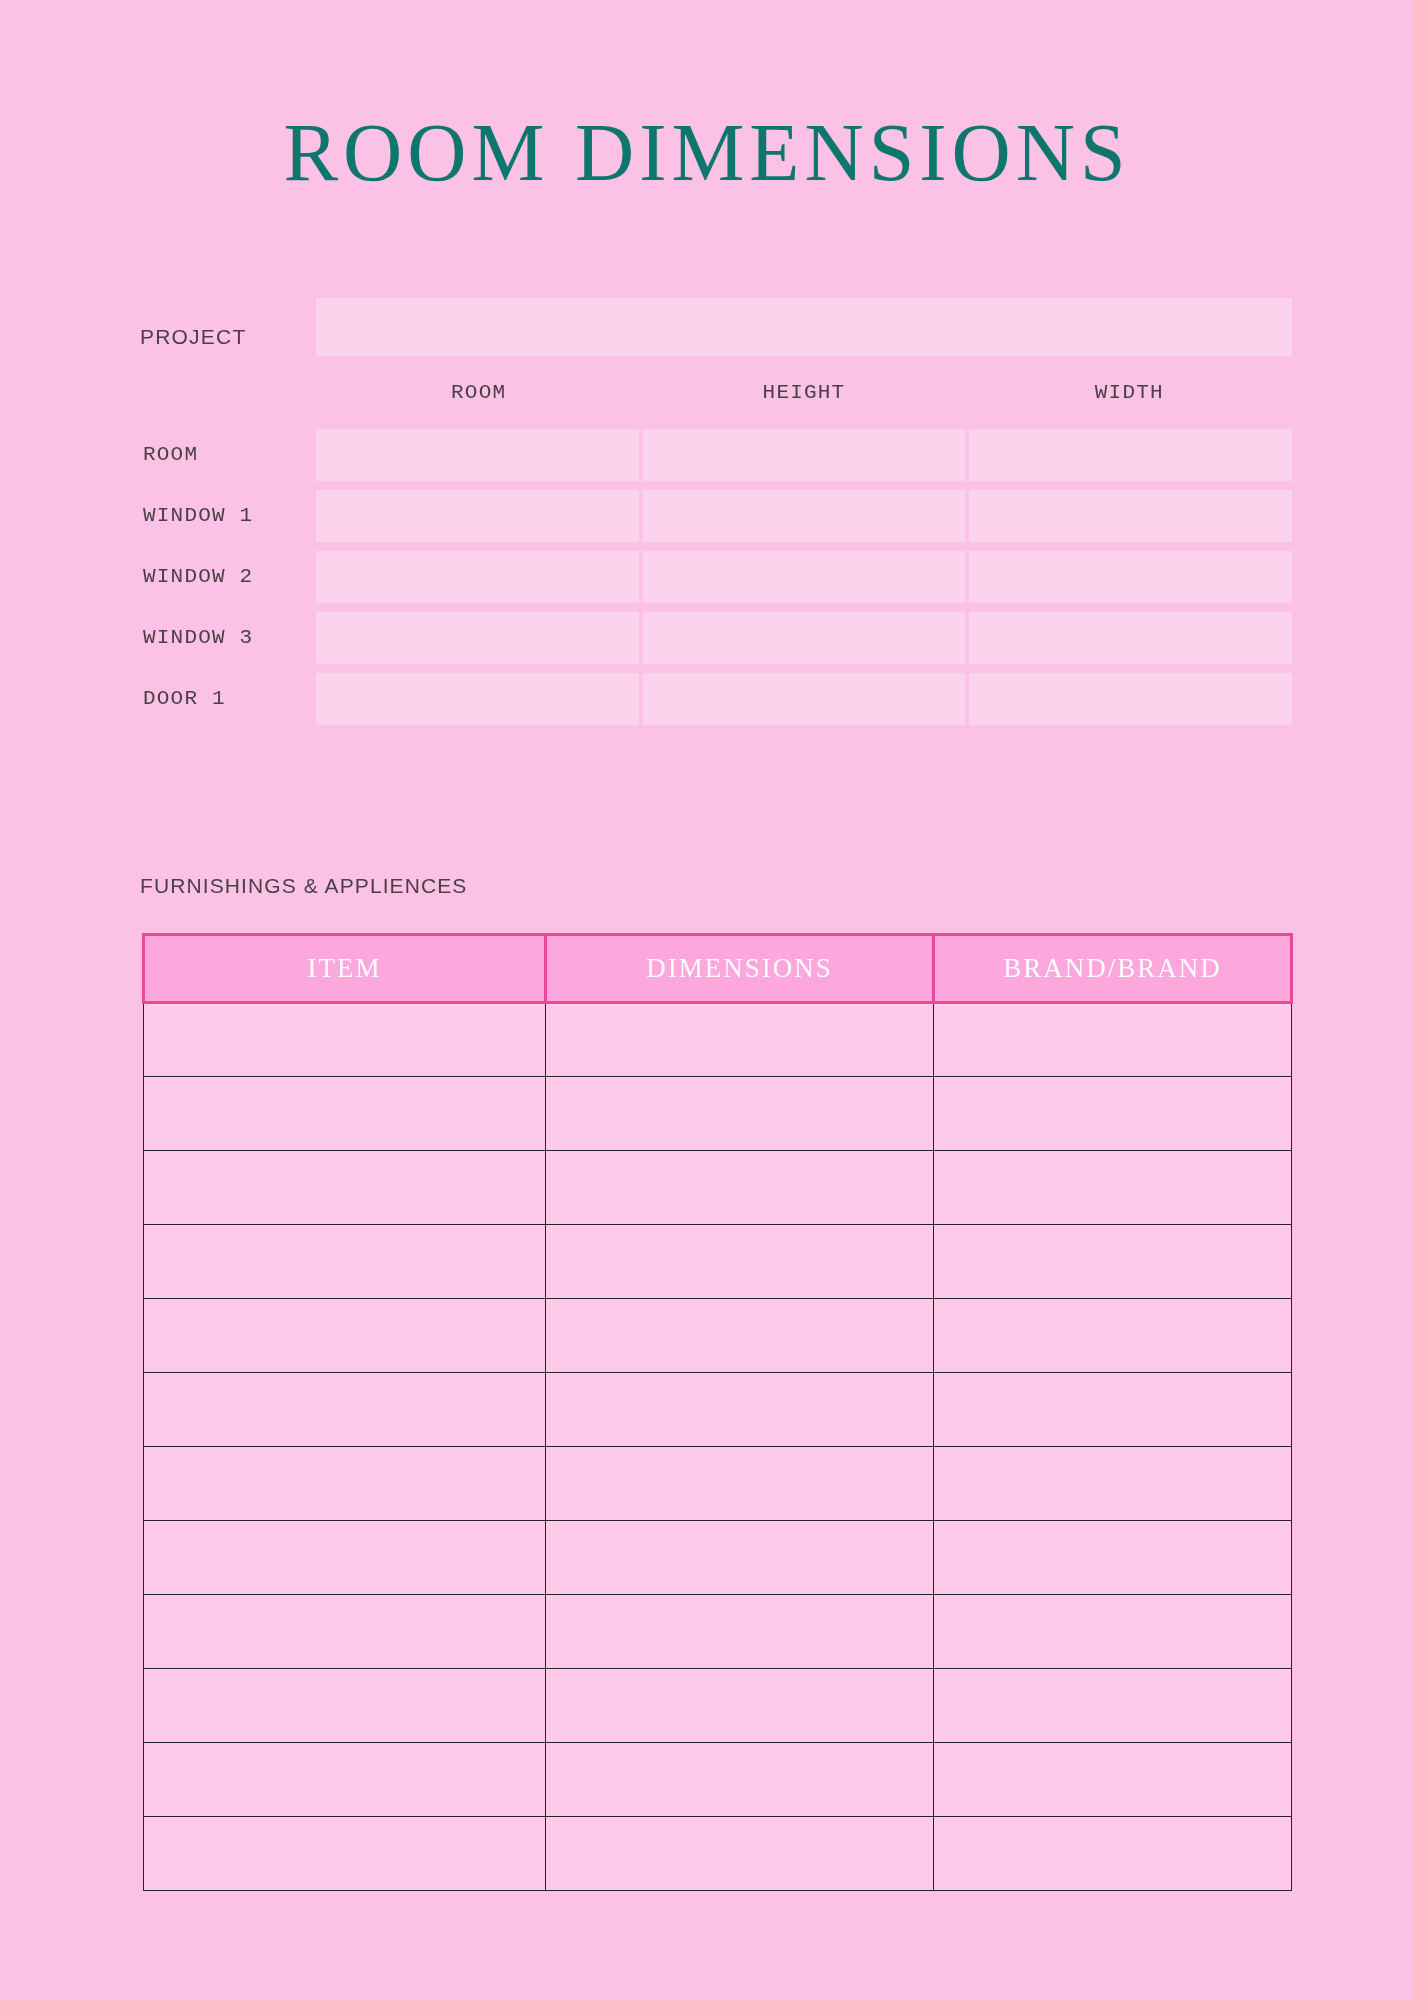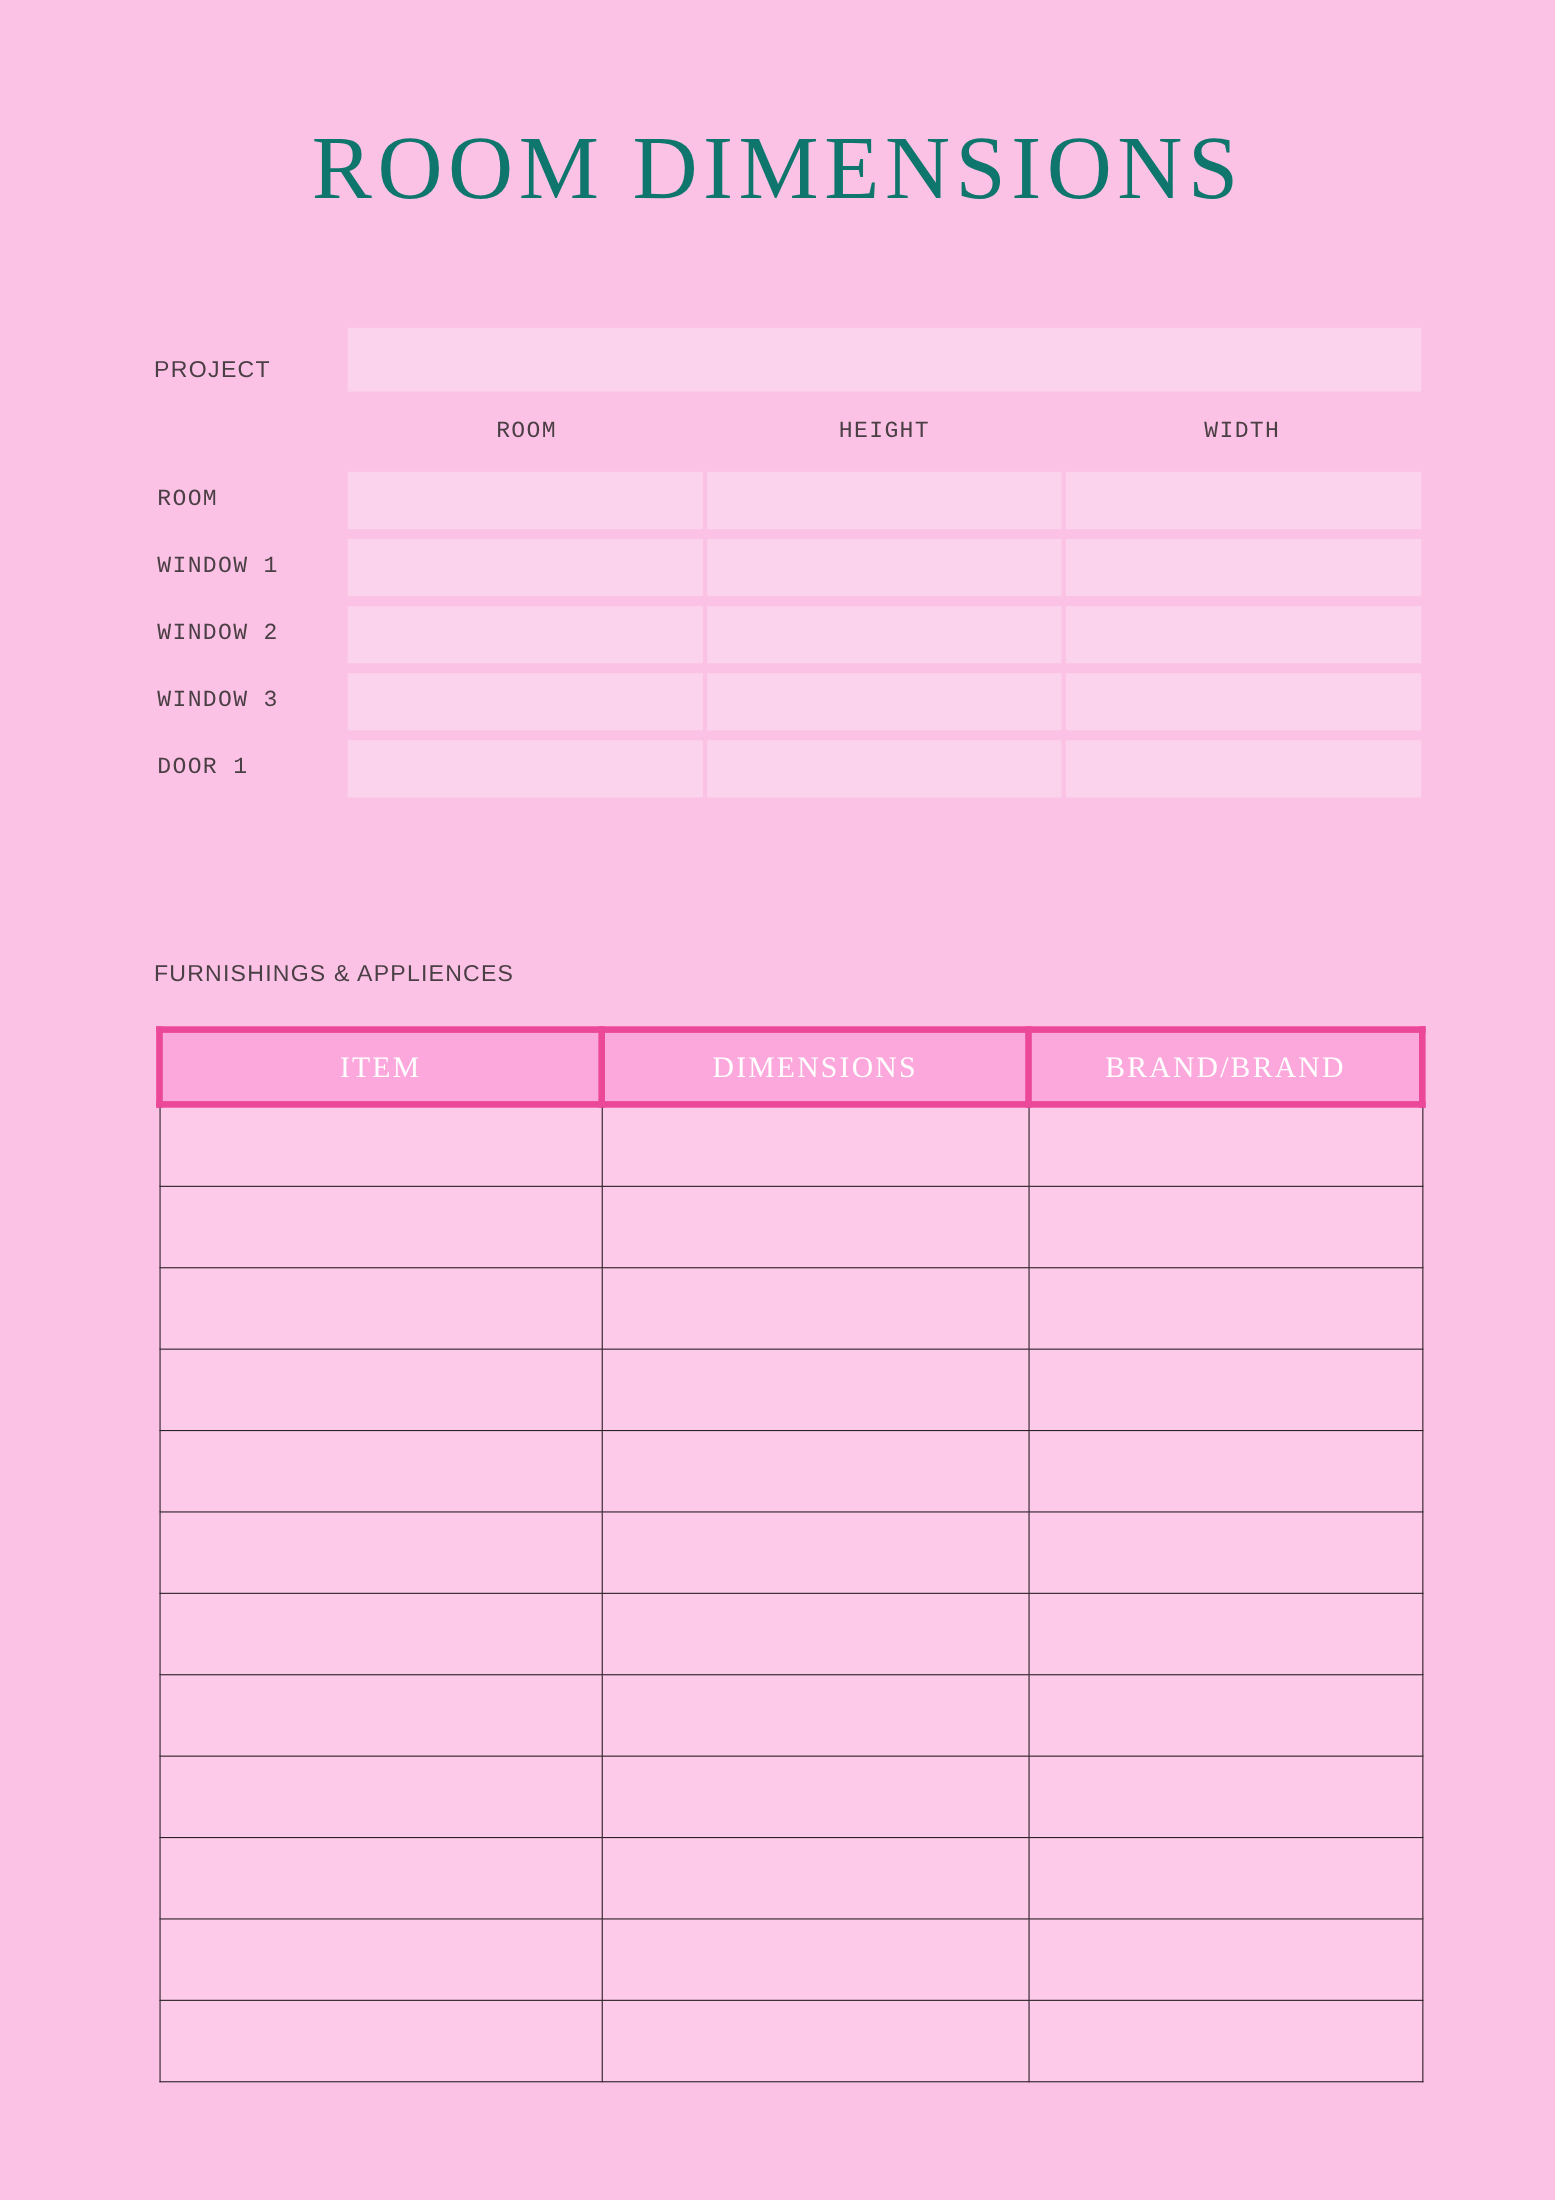--- a/index.html
+++ b/index.html
@@ -125,21 +125,21 @@
     table-layout: fixed;
   }
   .furn-table th {
     background: #fda8dd;
     color: #ffffff;
     font-family: "Liberation Serif", serif;
     font-weight: 400;
     font-size: 27px;
     letter-spacing: 2px;
     height: 68px;
-    border: 6px solid #ec4899;
+    border: 3px solid #ec4899;
     text-align: center;
     vertical-align: middle;
   }
   .furn-table td {
     background: #fdcaea;
     height: 74px;
     border: 1px solid #2a2126;
   }
   .furn-table col.c1 { width: 402px; }
   .furn-table col.c2 { width: 388px; }

